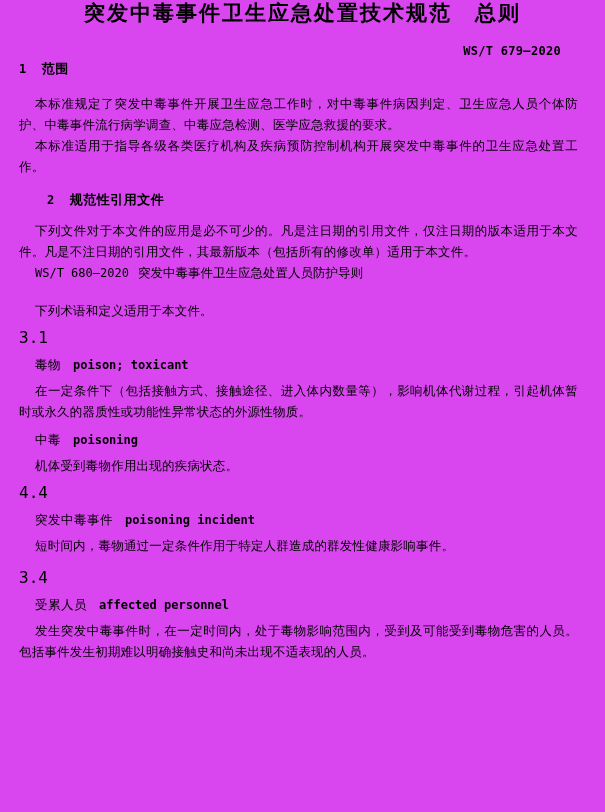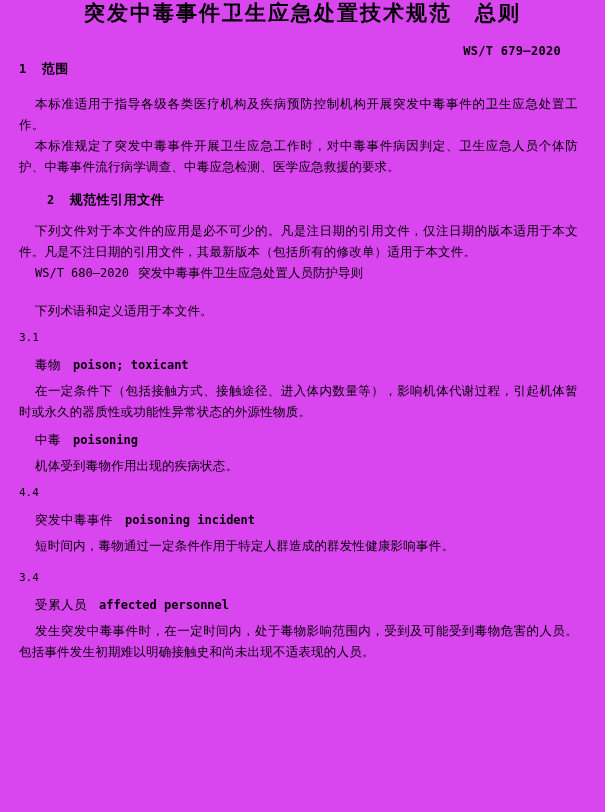--- a/index.html
+++ b/index.html
@@ -73,21 +73,21 @@
   }
   .ref-code {
     font-family: "DejaVu Sans Mono", "Liberation Mono", monospace;
     font-size: 12px;
   }
   .ref-label { margin-left: 9px; }
   .intro-p { margin-top: 17px; }
   .clause-num {
     margin: 5px 0 0;
     font-family: "DejaVu Sans Mono", "Liberation Mono", monospace;
-    font-size: 11px;
+    font-size: 16px;
     line-height: 21px;
   }
   .clause-num-last { margin-top: 10px; }
   .term-line {
     margin: 5px 0 0 16px;
     line-height: 21px;
     white-space: nowrap;
   }
   .term-zh {
     font-family: "Liberation Sans", "DejaVu Sans", sans-serif;
@@ -120,22 +120,22 @@
 
   <h1 class="doc-title">突发中毒事件卫生应急处置技术规范　总则</h1>
 
   <div class="content">
 
     <h2 class="sec-heading sec-heading-1">
       <span class="sec-num">1</span>
       <span>范围</span>
     </h2>
     <div class="sec-body sec-body-1">
+      <p class="body-p">本标准规定了突发中毒事件开展卫生应急工作时，对中毒事件病因判定、卫生应急人员个体防护、中毒事件流行病学调查、中毒应急检测、医学应急救援的要求。</p>
       <p class="body-p">本标准适用于指导各级各类医疗机构及疾病预防控制机构开展突发中毒事件的卫生应急处置工作。</p>
-      <p class="body-p">本标准规定了突发中毒事件开展卫生应急工作时，对中毒事件病因判定、卫生应急人员个体防护、中毒事件流行病学调查、中毒应急检测、医学应急救援的要求。</p>
     </div>
 
     <h2 class="sec-heading sec-heading-2">
       <span class="sec-num">2</span>
       <span>规范性引用文件</span>
     </h2>
     <div class="sec-body sec-body-2">
       <p class="body-p">下列文件对于本文件的应用是必不可少的。凡是注日期的引用文件，仅注日期的版本适用于本文件。凡是不注日期的引用文件，其最新版本（包括所有的修改单）适用于本文件。</p>
       <p class="ref-p">
         <span class="ref-code">WS/T 680—2020</span><span class="ref-label">突发中毒事件卫生应急处置人员防护导则</span>

